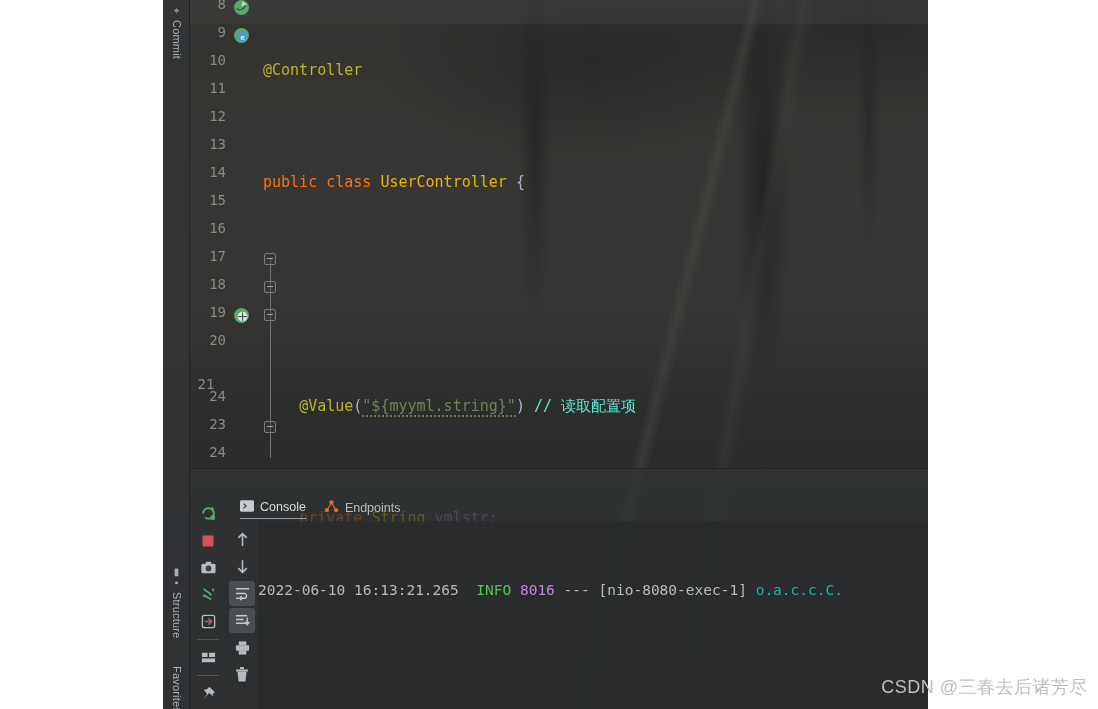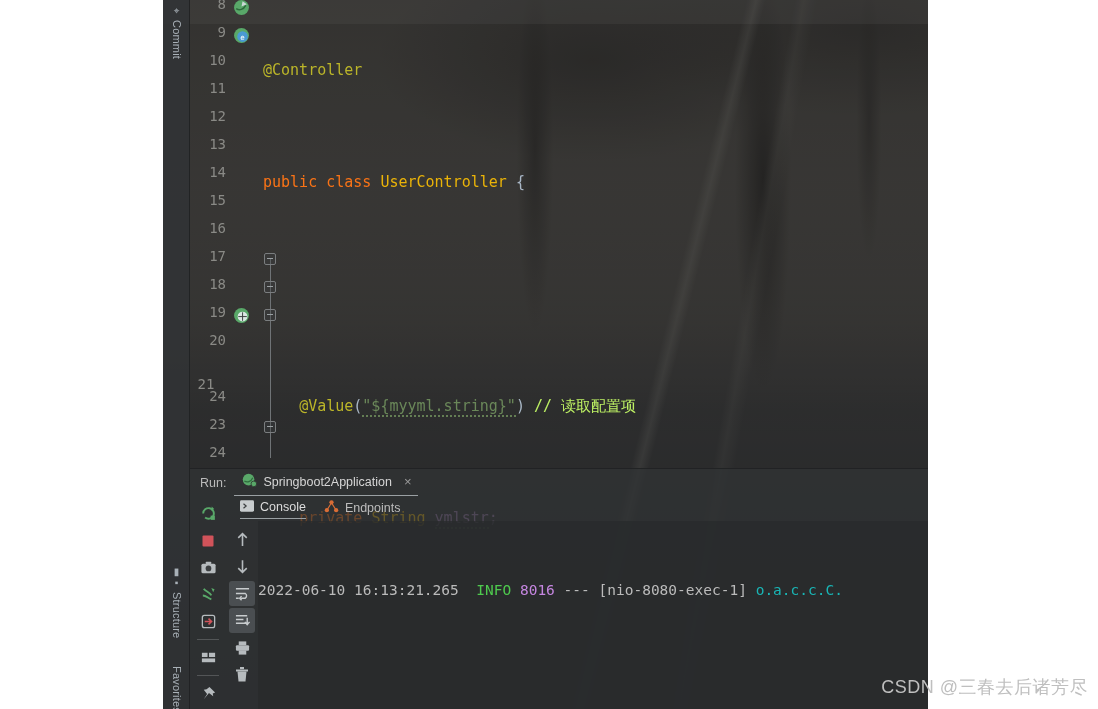--- a/index.html
+++ b/index.html
@@ -83,21 +83,21 @@
     font-family:"DejaVu Sans Mono", monospace; font-size:15px;
     line-height:28px; white-space:pre; z-index:5;
   }
   .code .row { height:28px; }
   .kw   { color:#f97316; }
   .ann  { color:#bbb529; }
   .str  { color:#6a8759; }
   .cls  { color:#eab308; }
   .fld  { color:#9876aa; }
   .plain{ color:#a9b7c6; }
-  .cmt  { color:#bef264; }
+  .cmt  { color:#5eead4; }
   .wavy { border-bottom:2px dotted rgba(106,135,89,.9); }
   .caret-line { position:absolute; left:0; right:0; height:28px; background:rgba(255,255,255,0.045); z-index:3; }
 
   
   .runpanel {
     position:absolute; left:27px; right:0; top:468px; bottom:0;
     background:rgba(49,51,53,0.72);
     border-top:1px solid rgba(32,33,34,0.9);
     z-index:7;
   }
@@ -260,34 +260,20 @@
 
       
 
       
 
       
     </div>
 
     <div class="runpanel">
 
-      <div class="run-header">
-        <span>Run:</span>
-        <div class="run-tab">
-          <span>
-            <svg width="15" height="15" viewBox="0 0 16 16">
-                <circle cx="7" cy="7" r="6.2" fill="#59a869"></circle>
-                <path d="M2.5 8.5c3 2 7 1 9-3.5" stroke="#2f6b3d" stroke-width="1.3" fill="none"></path>
-                <circle cx="12.6" cy="11.6" r="3" fill="#59a869" stroke="#2b2b2b" stroke-width=".8"></circle>
-              </svg>
-          </span>
-          <span>Springboot2Application</span>
-          <span class="close">×</span>
-        </div>
-      </div>
 
       <div class="toolcol">
         <div class="tbtn">
           <svg width="17" height="17" viewBox="0 0 16 16">
               <path d="M3 8a5 5 0 1 1 1.8 3.8" fill="none" stroke="#59a869" stroke-width="1.8"></path>
               <path d="M11 1.5l2.4 2.2-2.8 1.6z" fill="#59a869"></path>
               <rect x="10" y="10" width="4" height="4" fill="#59a869"></rect>
             </svg>
         </div>
         <div class="tbtn">

